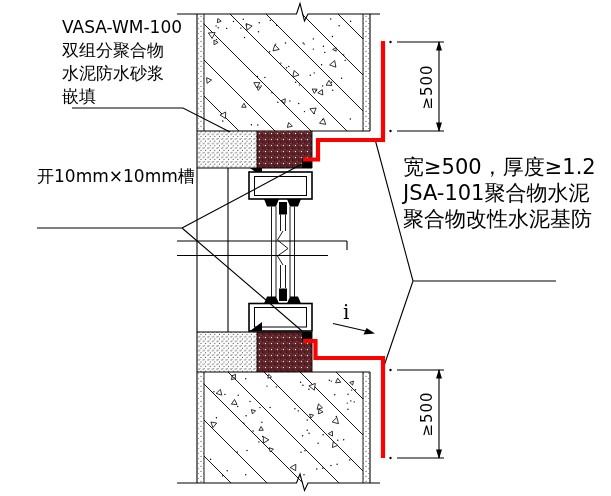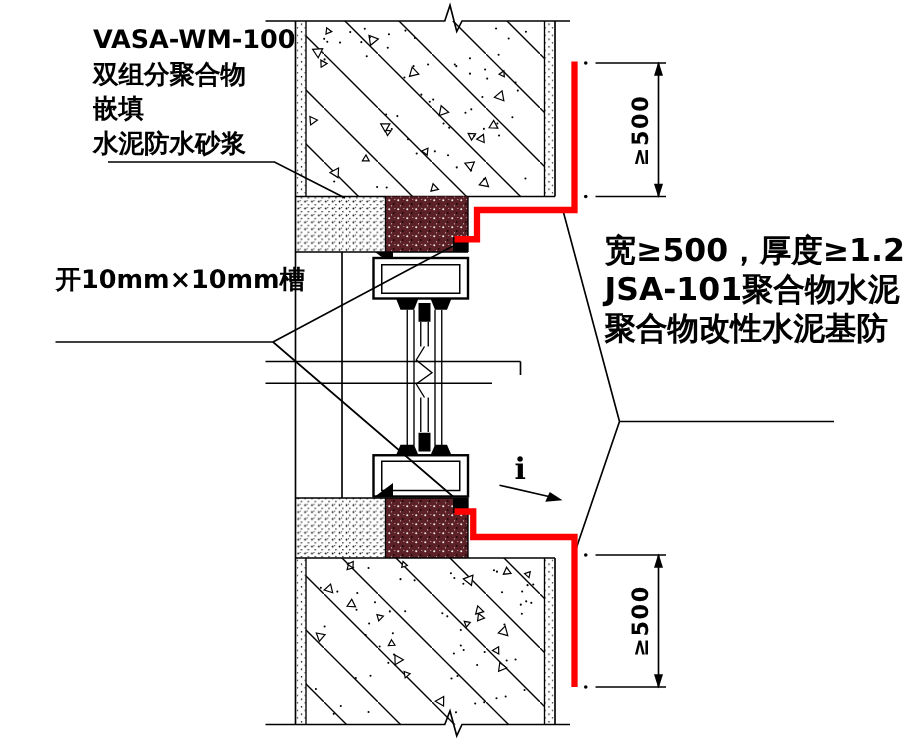--- a/index.html
+++ b/index.html
@@ -1,29 +1,29 @@
 <!DOCTYPE html>
 <html style="--c-red: #ff0000; --c-maroon: #5c2126; --c-line: #000000; --c-bg: #ffffff;"><head>
 <meta charset="utf-8">
 <style>
   html,body{margin:0;padding:0;background:#fff;}
   body{font-family:"DejaVu Sans", sans-serif;}
-  #stage{position:relative;width:611px;height:496px;background:var(--c-bg,#fff);overflow:hidden;font-weight:bold;}
+  #stage{position:relative;width:611px;height:496px;background:var(--c-bg,#fff);overflow:hidden;}
   #stage svg{position:absolute;left:0;top:0;}
   svg path.ln, svg line.ln{stroke:var(--c-line,#000);stroke-width:1.1;fill:none;}
   svg path.thin{stroke:var(--c-line,#000);stroke-width:0.9;fill:none;}
   svg .red path{stroke:var(--c-red,#f00);stroke-width:4.2;fill:none;stroke-linejoin:miter;stroke-linecap:butt;}
   svg .blk{fill:var(--c-line,#000);stroke:none;}
   svg .whitebox{fill:#fff;stroke:var(--c-line,#000);stroke-width:1.6;}
   svg .innerbox{fill:none;stroke:var(--c-line,#000);stroke-width:1;}
   svg .maroon{fill:var(--c-maroon,#5c2126);}
   .anno{position:absolute;color:#000;}
   .anno div{white-space:nowrap;}
   .lbl-topleft{left:62px;top:16px;font-size:17px;line-height:23px;}
-  .lbl-midleft{left:37px;top:175px;font-size:17px;line-height:24px;text-align:center;}
+  .lbl-midleft{left:37px;top:164px;font-size:17px;line-height:24px;text-align:center;}
   .lbl-right{left:403px;top:154px;font-size:21px;line-height:26px;}
   .dim{width:70px;height:18px;text-align:center;font-size:15px;transform:rotate(-90deg);letter-spacing:1px;}
   .dim-top{left:392px;top:78px;}
   .dim-bottom{left:392px;top:405px;}
   .sec-i{left:343px;top:300px;font-family:"DejaVu Serif",serif;font-size:20px;font-style:normal;}
 </style>
 </head>
 <body>
 
 <div id="stage">
@@ -301,22 +301,22 @@
       <path d="M383,41 V140 H318 V159.5 H303"></path>
     </g>
     <g class="red">
       <path d="M303,341 H315.5 V358 H383 V458"></path>
     </g>
   </svg>
 
   <div class="anno lbl-topleft">
     <div>VASA-WM-100</div>
     <div>双组分聚合物</div>
+    <div>水泥防水砂浆</div>
     <div>嵌填</div>
-    <div>水泥防水砂浆</div>
   </div>
 
   <div class="anno lbl-midleft">
     <div>开10mm×10mm槽</div>
   </div>
 
   <div class="anno lbl-right">
     <div>宽≥500，厚度≥1.2</div>
     <div>JSA-101聚合物水泥</div>
     <div>聚合物改性水泥基防</div>

